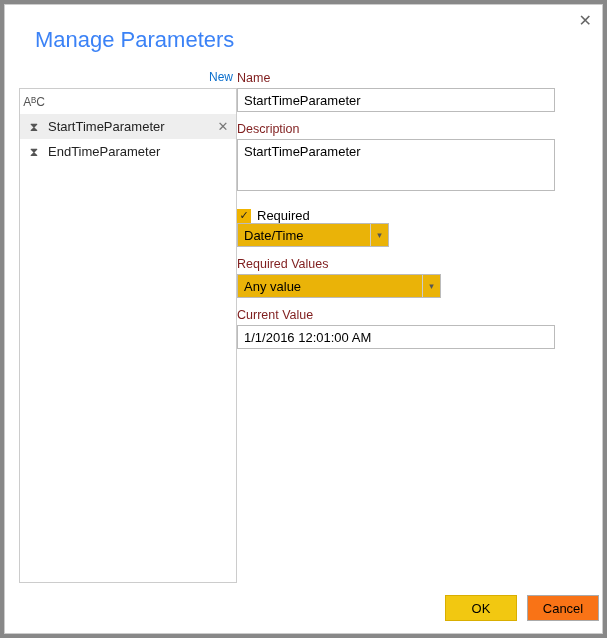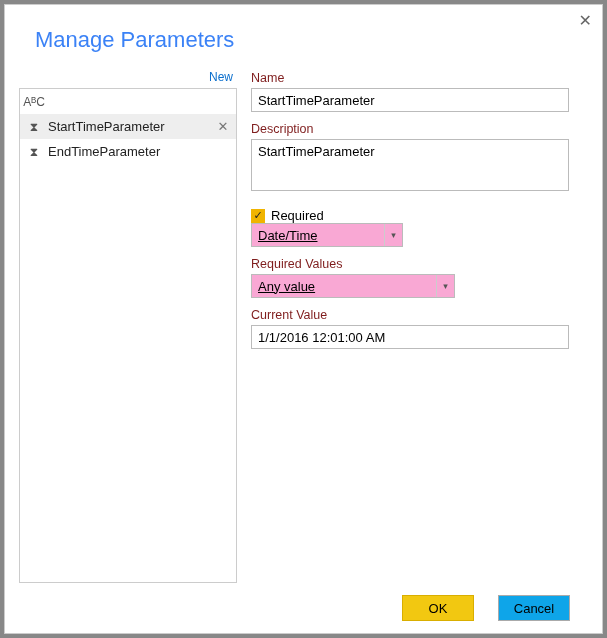--- a/index.html
+++ b/index.html
@@ -28,21 +28,20 @@
   .title {
     font-size: 22px;
     font-weight: 300;
     color: #3b82f6;
     padding: 22px 0 0 30px;
   }
   .content {
     position: absolute;
     top: 64px; left: 14px; right: 14px; bottom: 50px;
     display: flex;
-    gap: 14px;
   }
   .list-col {
     width: 218px;
     display: flex;
     flex-direction: column;
   }
   .new-row {
     text-align: right;
     padding: 0 4px 4px 0;
   }
@@ -129,46 +128,45 @@
     cursor: pointer;
   }
   .select {
     position: relative;
     height: 24px;
     border: 1px solid #bbb;
     display: flex;
     align-items: center;
     padding: 0 6px;
     cursor: pointer;
-    background: #f9a8d4;
-    text-decoration: underline;
+    background: #eab308;
   }
   .select .caret {
     position: absolute;
     right: 0; top: 0; bottom: 0;
     width: 18px;
     border-left: 1px solid #ccc;
     display: flex; align-items: center; justify-content: center;
     color: #555;
     font-size: 9px;
   }
   .select.type { width: 152px; }
   .select.suggested { width: 204px; }
   .footer {
     position: absolute;
-    bottom: 12px; right: 32px;
-    display: flex;
-    gap: 24px;
+    bottom: 12px; right: 3px;
+    display: flex;
+    gap: 10px;
     margin-top: 19px;
   }
   .btn {
     min-width: 72px;
     height: 26px;
     border: 1px solid #aaa;
-    background: #0ea5e9;
+    background: #f97316;
     font-family: inherit;
     font-size: 13px;
     cursor: pointer;
     display: inline-flex;
     align-items: center;
     justify-content: center;
   }
   .btn.primary {
     background: #f2c811;
     border-color: #d9ae00;

